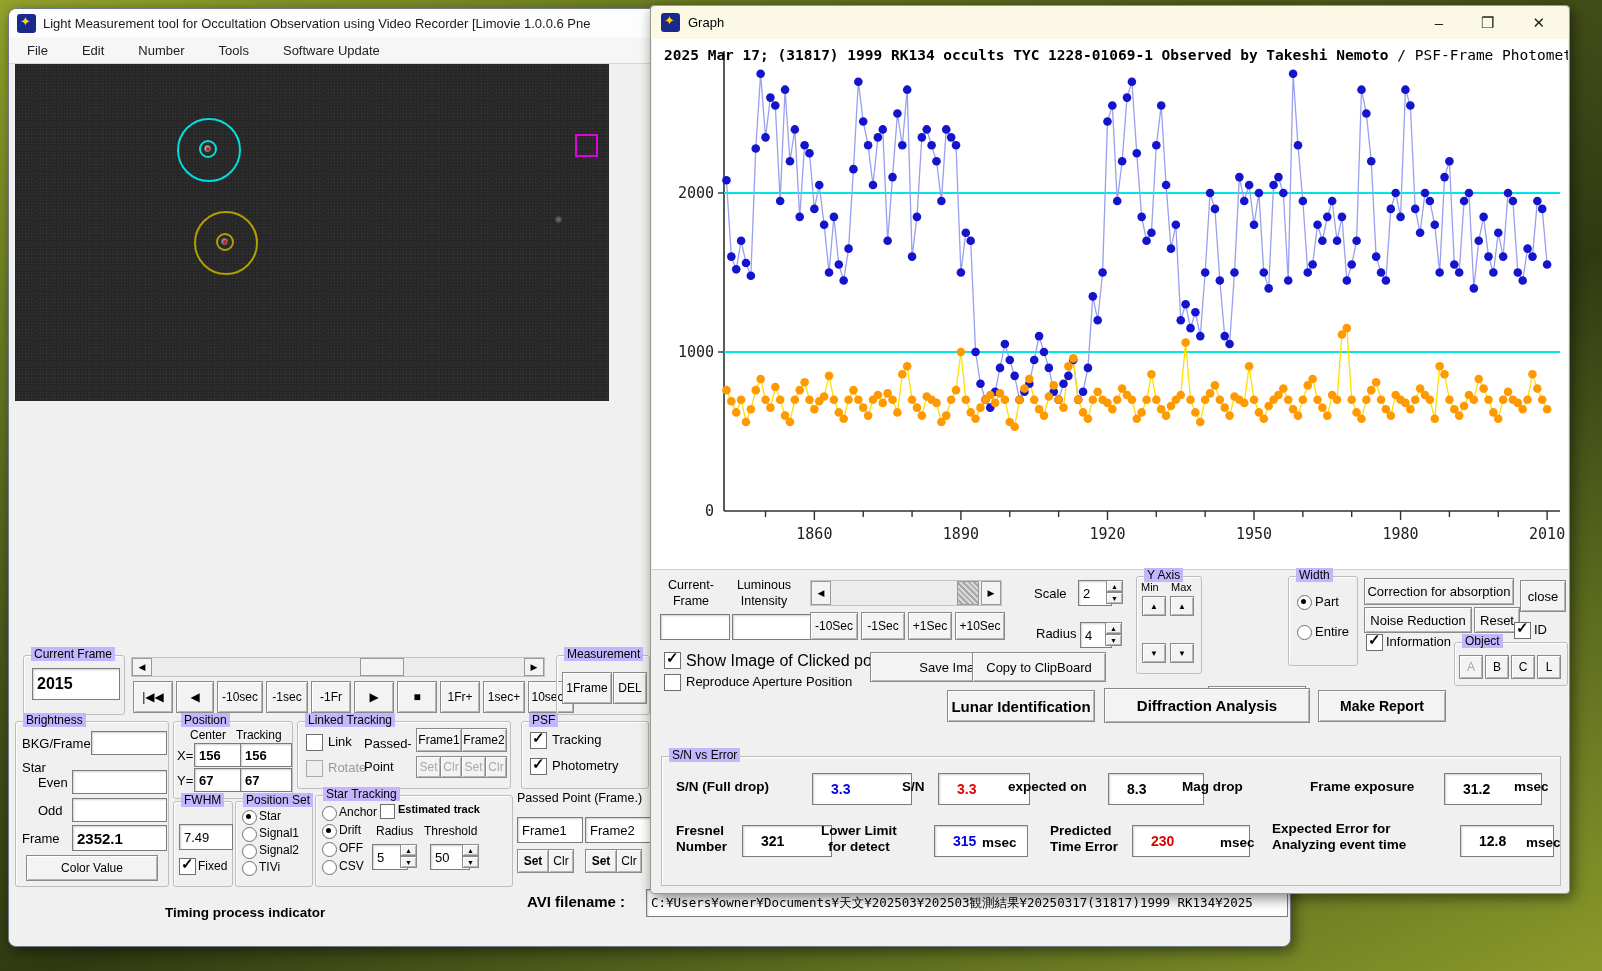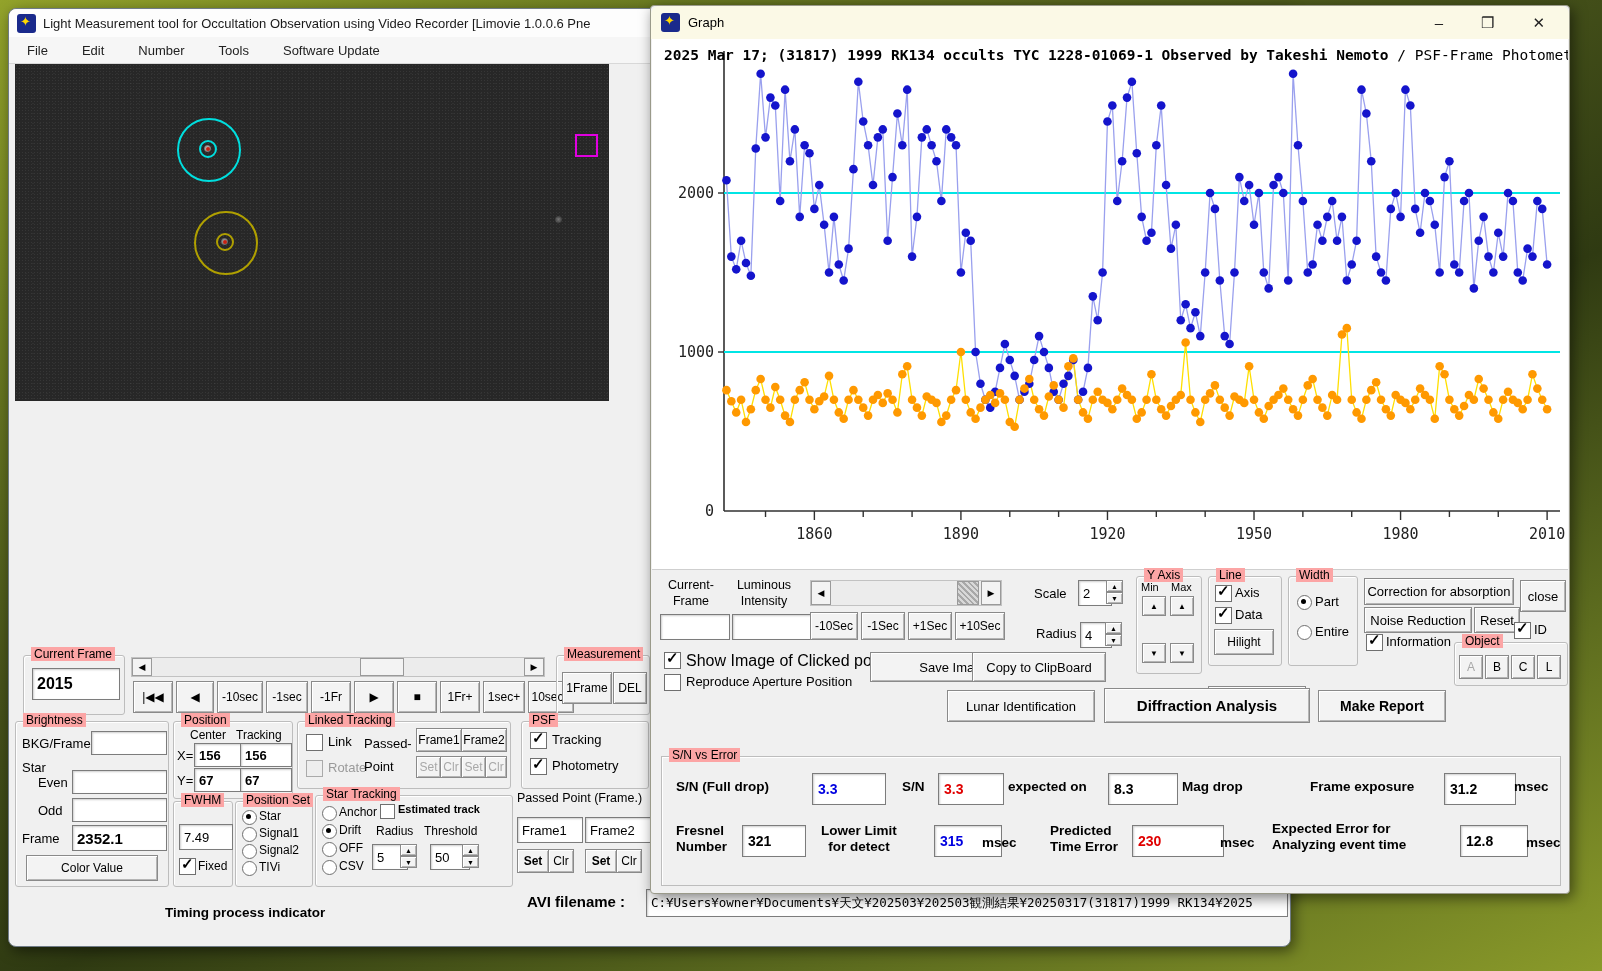--- a/index.html
+++ b/index.html
@@ -7,21 +7,21 @@
   .desktop{position:absolute;inset:0;width:1602px;height:971px;
     background:linear-gradient(155deg,#93a32b 0%,#6d7d22 18%,#46521a 40%,#2f3a12 58%,#5a691e 78%,#8a9a2a 100%);}
   .window{position:absolute;background:#f0f0f0;box-shadow:3px 4px 14px rgba(0,0,0,.5);}
   
   .btn{background:#f3f3f3;border:1px solid #8a8a8a;box-shadow:inset 1px 1px 0 #fff,inset -1px -1px 0 #b5b5b5;
     display:inline-flex;align-items:center;justify-content:center;font-size:12px;cursor:default;user-select:none;}
   .btn.dis{color:#a8a8a8;}
   .tb{background:#fff;border:1px solid #7c7c7c;box-shadow:inset 1px 1px 2px #cfcfcf;
     display:inline-flex;align-items:center;padding:0 4px;overflow:hidden;white-space:nowrap;}
   .grp{position:absolute;border:1px solid #bdbdbd;border-radius:3px;box-shadow:inset 1px 1px 0 #fff;}
-  .glbl{position:absolute;top:-9px;left:7px;background:#fca5a5;padding:0 3px;font-size:12px;white-space:nowrap;}
+  .glbl{position:absolute;top:-9px;left:7px;background:#c4b5fd;padding:0 3px;font-size:12px;white-space:nowrap;}
   .cb{width:15px;height:15px;background:#fff;border:1px solid #6f6f6f;display:inline-block;position:relative;flex:none;}
   .cb.on::after{content:"✓";position:absolute;left:1px;top:-4px;font-size:15px;font-weight:bold;}
   .cb.dis{border-color:#aaa;background:#eee;}
   .rb{width:13px;height:13px;border-radius:50%;background:#fff;border:1px solid #6f6f6f;display:inline-block;position:relative;flex:none;}
   .rb.on::after{content:"";position:absolute;left:3px;top:3px;width:5px;height:5px;border-radius:50%;background:#000;}
   .spin{display:inline-flex;flex-direction:column;width:17px;}
   .spin .btn{flex:1;font-size:7px;padding:0;}
   .sb{display:flex;background:#ececec;border:1px solid #c2c2c2;}
   .sb .sba{width:18px;background:#f3f3f3;border:1px solid #9a9a9a;font-size:9px;display:flex;align-items:center;justify-content:center;}
   .sb .trk{flex:1;position:relative;}
@@ -51,21 +51,21 @@
   .g-title{height:33px;background:#fbf9e6;border-radius:8px 8px 0 0;display:flex;align-items:center;gap:8px;padding:0 10px;font-size:13px;}
   .g-sys{margin-left:auto;display:flex;gap:38px;align-items:center;font-size:15px;color:#222;padding-right:14px;}
   .chart-area{position:absolute;left:1px;top:33px;width:916px;height:530px;background:#fff;overflow:hidden;}
   .chart-title{position:absolute;left:12px;top:8px;font-family:"DejaVu Sans Mono",monospace;font-size:14.5px;white-space:nowrap;}
   .chart-title b{font-weight:bold;}
   .gcontrols{position:absolute;left:1px;top:563px;width:916px;height:167px;background:#f0f0f0;border-top:1px solid #cfcfcf;}
   .gc-lbl{position:absolute;font-size:12.5px;text-align:center;line-height:1.25;}
   .sn-grp{position:absolute;left:10px;top:750px;width:898px;height:128px;border:1px solid #bdbdbd;box-shadow:inset 1px 1px 0 #fff;}
   .snl{position:absolute;font-weight:bold;font-size:13.5px;line-height:1.2;white-space:nowrap;}
   .snv{position:absolute;background:#fff;border:1px solid #7c7c7c;box-shadow:inset 1px 1px 2px #cfcfcf;
-    font-weight:bold;font-size:14px;display:flex;align-items:center;padding:0 5px;}
+    font-weight:bold;font-size:14px;display:flex;align-items:center;padding:0 18px;}
   .blue{color:#0000e0;} .red{color:#e00000;}
   .avi-box{font-family:"DejaVu Sans Mono",monospace;font-size:12.5px;}
 </style>
 </head>
 <body>
 
 <div class="desktop">
 
   <div class="window main-window">
     <div class="m-title">
@@ -662,28 +662,20 @@
       <div class="grp" style="left:484px;top:6px;width:64px;height:96px;background:#f0f0f0;">
         <span class="glbl">Y Axis</span>
         <span class="lbl" style="left:4px;top:4px;font-size:11px;">Min</span>
         <span class="lbl" style="left:34px;top:4px;font-size:11px;">Max</span>
         <span class="btn" style="position:absolute;left:5px;top:19px;width:22px;height:18px;font-size:8px;">▲</span>
         <span class="btn" style="position:absolute;left:33px;top:19px;width:22px;height:18px;font-size:8px;">▲</span>
         <span class="btn" style="position:absolute;left:5px;top:66px;width:22px;height:18px;font-size:8px;">▼</span>
         <span class="btn" style="position:absolute;left:33px;top:66px;width:22px;height:18px;font-size:8px;">▼</span>
       </div>
 
-      <div class="grp" style="left:556px;top:6px;width:72px;height:88px;background:#f0f0f0;">
-        <span class="glbl">Line</span>
-        <span class="cb on" style="position:absolute;left:6px;top:8px;"></span>
-        <span class="lbl" style="left:26px;top:8px;">Axis</span>
-        <span class="cb on" style="position:absolute;left:6px;top:30px;"></span>
-        <span class="lbl" style="left:26px;top:30px;">Data</span>
-        <span class="btn" style="position:absolute;left:5px;top:52px;width:58px;height:24px;">Hilight</span>
-      </div>
       <span class="btn" style="position:absolute;left:556px;top:116px;width:96px;height:28px;">[3D] Image</span>
 
       <div class="grp" style="left:636px;top:6px;width:68px;height:88px;background:#f0f0f0;">
         <span class="glbl">Width</span>
         <span class="rb on" style="position:absolute;left:8px;top:18px;"></span>
         <span class="lbl" style="left:26px;top:17px;">Part</span>
         <span class="rb" style="position:absolute;left:8px;top:48px;"></span>
         <span class="lbl" style="left:26px;top:47px;">Entire</span>
       </div>
 
@@ -704,21 +696,21 @@
         <span class="btn" style="position:absolute;left:82px;top:12px;width:22px;height:22px;">L</span>
       </div>
 
       <span class="cb on" style="position:absolute;left:12px;top:82px;"></span>
       <span class="lbl" style="left:34px;top:82px;font-size:16px;">Show Image of Clicked point</span>
       <span class="cb" style="position:absolute;left:12px;top:104px;"></span>
       <span class="lbl" style="left:34px;top:104px;font-size:13px;">Reproduce Aperture Position</span>
       <span class="btn" style="position:absolute;left:218px;top:82px;width:94px;height:28px;font-size:13px;padding-left:36px;">Save Image</span>
       <span class="btn" style="position:absolute;left:320px;top:82px;width:132px;height:28px;font-size:13px;">Copy to ClipBoard</span>
 
-      <span class="btn" style="position:absolute;left:295px;top:120px;width:146px;height:30px;font-weight:normal;font-size:13px;">Lunar Identification</span>
+      <span class="btn" style="position:absolute;left:295px;top:120px;width:146px;height:30px;font-weight:bold;font-size:15px;">Lunar Identification</span>
       <span class="btn" style="position:absolute;left:452px;top:118px;width:204px;height:33px;font-weight:bold;font-size:15px;">Diffraction Analysis</span>
       <span class="btn" style="position:absolute;left:666px;top:120px;width:126px;height:30px;font-weight:bold;font-size:14px;">Make Report</span>
     </div>
 
     <div class="sn-grp">
       <span class="glbl" style="font-size:12px;">S/N vs Error</span>
       <span class="snl" style="left:14px;top:22px;">S/N (Full drop)</span>
       <span class="snv blue" style="left:150px;top:16px;width:62px;height:30px;">3.3</span>
       <span class="snl" style="left:240px;top:22px;">S/N</span>
       <span class="snv red" style="left:276px;top:16px;width:54px;height:30px;">3.3</span>

